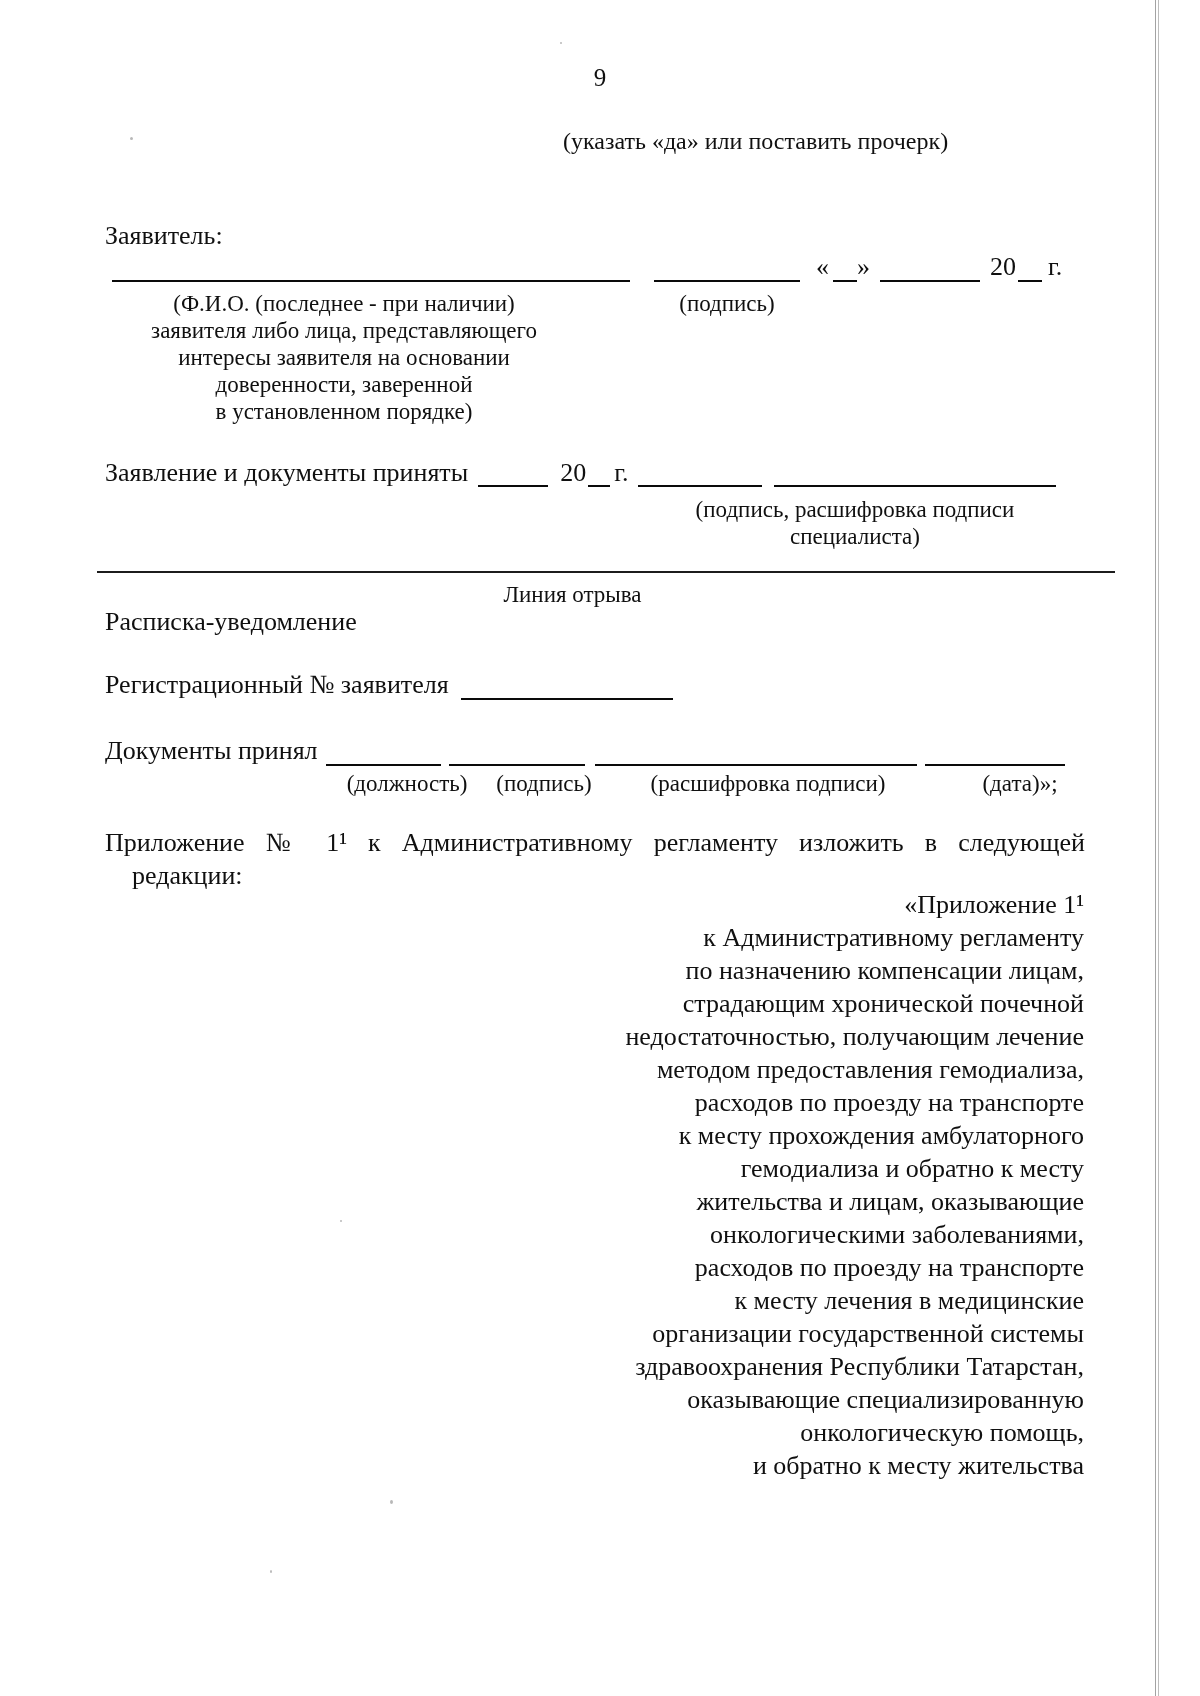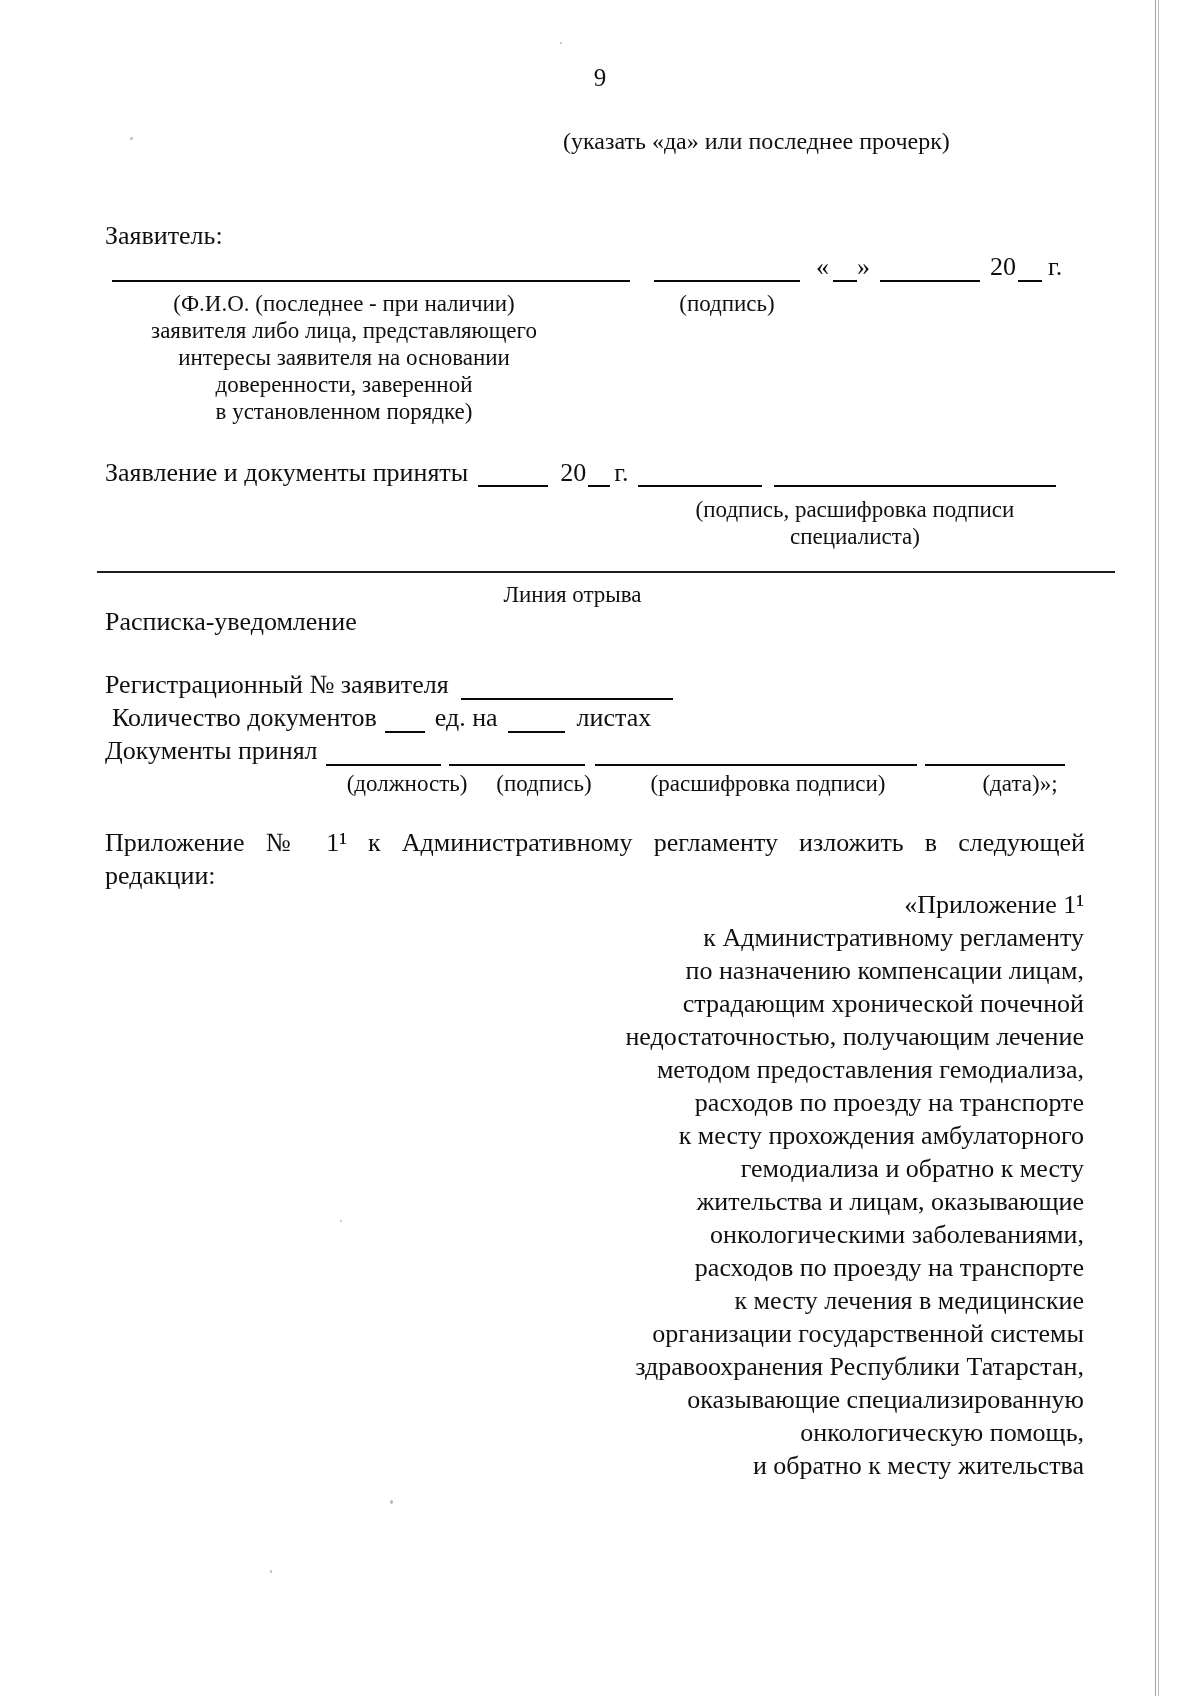--- a/index.html
+++ b/index.html
@@ -32,21 +32,21 @@
   }
   .speck{position:absolute;background:rgba(0,0,0,0.28);border-radius:50%;}
 </style>
 </head>
 <body>
 
 <div class="page">
 
   <div class="abs t25 center" style="left:0;right:0;top:63px;">9</div>
 
-  <div class="abs t24" style="left:563px;top:127px;">(указать «да» или последнее прочерк)</div>
+  <div class="abs t24" style="left:563px;top:127px;">(указать «да» или поставить прочерк)</div>
 
   <div class="abs t26" style="left:105px;top:221px;">Заявитель:</div>
 
   <div class="row" style="left:112px;top:252px;">
     <span class="blank" style="width:518px;"></span>
     <span class="blank" style="width:146px;margin-left:24px;"></span>
     <span class="txt" style="margin-left:16px;">«</span>
     <span class="blank" style="width:24px;margin-left:4px;"></span>
     <span class="txt">»</span>
     <span class="blank" style="width:100px;margin-left:10px;"></span>
@@ -83,44 +83,37 @@
   <div class="abs tearline" style="left:97px;top:571px;width:1018px;"></div>
   <div class="abs t23 center" style="left:0;top:581px;width:1145px;">Линия отрыва</div>
 
   <div class="abs t26" style="left:105px;top:607px;">Расписка-уведомление</div>
 
   <div class="row" style="left:105px;top:670px;">
     <span class="txt">Регистрационный № заявителя</span>
     <span class="blank" style="width:212px;margin-left:12px;"></span>
   </div>
 
-  <div class="row" style="left:112px;top:703px;">
-    <span class="txt">Количество документов</span>
-    <span class="blank" style="width:40px;margin-left:8px;"></span>
-    <span class="txt" style="margin-left:10px;">ед. на</span>
-    <span class="blank" style="width:57px;margin-left:10px;"></span>
-    <span class="txt" style="margin-left:12px;">листах</span>
-  </div>
 
   <div class="row" style="left:105px;top:736px;">
     <span class="txt">Документы принял</span>
     <span class="blank" style="width:115px;margin-left:8px;"></span>
     <span class="blank" style="width:136px;margin-left:8px;"></span>
     <span class="blank" style="width:322px;margin-left:10px;"></span>
     <span class="blank" style="width:140px;margin-left:8px;"></span>
   </div>
 
   <div class="abs note center" style="left:337px;top:770px;width:140px;">(должность)</div>
   <div class="abs note center" style="left:477px;top:770px;width:134px;">(подпись)</div>
   <div class="abs note center" style="left:628px;top:770px;width:280px;">(расшифровка подписи)</div>
   <div class="abs note center" style="left:948px;top:770px;width:144px;">(дата)»;</div>
 
   <div class="abs" style="left:105px;top:826px;width:980px;">
     <div class="t26 justify-line" style="line-height:33px;">Приложение № 1¹ к Административному регламенту изложить в следующей</div>
-    <div class="t26" style="line-height:33px;">редакции:</div>
+    <div class="t26" style="line-height:33px;margin-left:27px;">редакции:</div>
   </div>
 
   <div class="abs right" style="left:105px;top:888px;width:979px;font-size:26px;line-height:33px;">
     <div>«Приложение 1¹</div>
     <div>к Административному регламенту</div>
     <div>по назначению компенсации лицам,</div>
     <div>страдающим хронической почечной</div>
     <div>недостаточностью, получающим лечение</div>
     <div>методом предоставления гемодиализа,</div>
     <div>расходов по проезду на транспорте</div>

